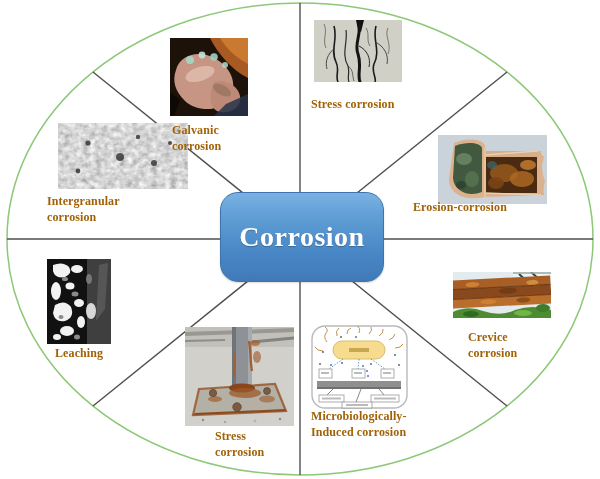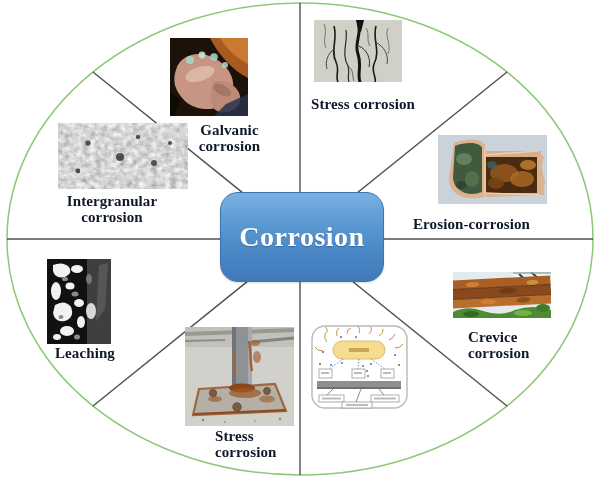--- a/index.html
+++ b/index.html
@@ -3,24 +3,24 @@
 <meta charset="utf-8">
 <style>
   html,body{margin:0;padding:0;background:#ffffff;}
   #stage{
     position:relative;width:600px;height:479px;background:#ffffff;
     overflow:hidden;font-family:"Liberation Serif","DejaVu Serif",serif;
   }
   #underlay{position:absolute;left:0;top:0;}
   .img{position:absolute;line-height:0;}
   .label{
-    position:absolute;font-weight:bold;font-size:15px;line-height:15.5px;
-    color:#0f172a;letter-spacing:0.1px;white-space:nowrap;
+    position:absolute;font-weight:bold;font-size:12px;line-height:15.5px;
+    color:#a16207;letter-spacing:0.1px;white-space:nowrap;
   }
-  .label.center{text-align:center;white-space:normal;}
+  .label.center{white-space:normal;}
   .center-box{
     position:absolute;left:220px;top:192px;width:162px;height:88px;
     border-radius:18px;
     background:linear-gradient(180deg,#7ab1e3 0%,#5e9cd4 30%,#4a88c7 65%,#4079b8 100%);
     border:1px solid #3d74ae;
     display:flex;align-items:center;justify-content:center;
     box-shadow:0 1px 2px rgba(0,0,0,0.15);
   }
   .center-box span{
     color:#ffffff;font-weight:bold;font-size:28px;letter-spacing:0.5px;
@@ -290,29 +290,33 @@
 
   <div class="label center" style="left:172px;top:123px;width:115px">
     <div>Galvanic</div>
     <div>corrosion</div>
   </div>
 
   <div class="label" style="left:311px;top:97px">
     <div>Stress corrosion</div>
   </div>
 
-  <div class="label" style="left:413px;top:217px">
+  <div class="label" style="left:413px;top:200px">
     <div>Erosion-corrosion</div>
   </div>
 
   <div class="label" style="left:468px;top:330px">
     <div>Crevice</div>
     <div>corrosion</div>
   </div>
 
+  <div class="label" style="left:311px;top:409px">
+    <div>Microbiologically-</div>
+    <div>Induced corrosion</div>
+  </div>
 
   <div class="label" style="left:215px;top:429px">
     <div>Stress</div>
     <div>corrosion</div>
   </div>
 
   <div class="label" style="left:55px;top:346px">
     <div>Leaching</div>
   </div>
 

